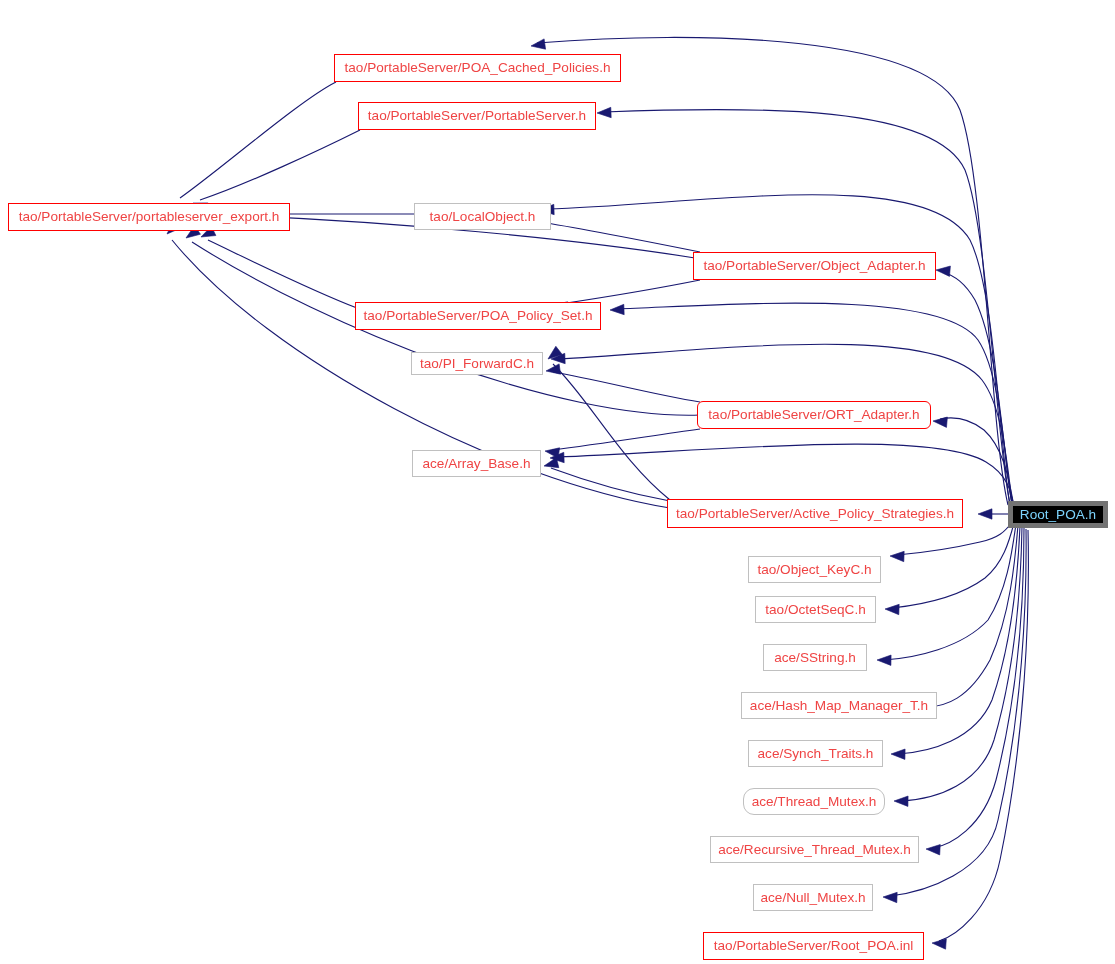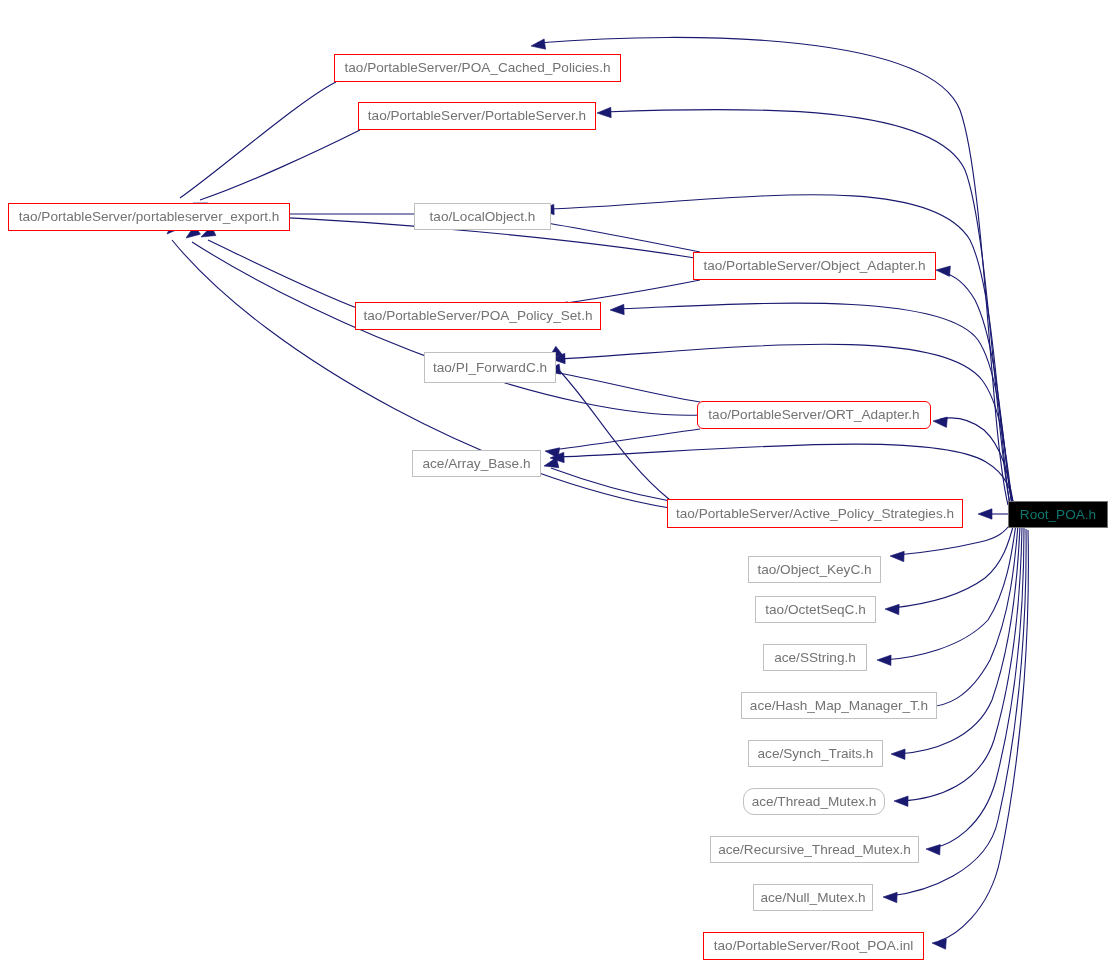--- a/index.html
+++ b/index.html
@@ -12,25 +12,25 @@
   svg.edges{position:absolute;left:0;top:0;width:1115px;height:964px;}
   .node{
     position:absolute;
     box-sizing:border-box;
     display:flex;align-items:center;justify-content:center;
     white-space:nowrap;
     font-size:13.6px;
     line-height:1;
     letter-spacing:0px;
     background:#ffffff;
-    color:#737373;
+    color:#ef4444;
     border:1px solid #c0c0c0;
   }
   .node.red{border:1px solid #ff0000;}
-  .node.focus{background:#000000;color:#0f766e;border:1px solid #737373;}
+  .node.focus{background:#000000;color:#7dd3fc;border:5px solid #737373;}
   .edge-path{fill:none;stroke:#191970;stroke-width:1.1;}
   .arrow-head{fill:#191970;stroke:#191970;stroke-width:0.6;}
 </style>
 </head>
 <body>
 
 <div id="graph">
   <svg class="edges" viewBox="0 0 1115 964" xmlns="http://www.w3.org/2000/svg">
       <g>
         <path class="edge-path" d="M1008,505 C990,430 985,180 960,110 C930,35 700,30 537,43"></path>
@@ -169,21 +169,21 @@
       </div>
       <div class="node " style="left: 414px; top: 203px; width: 137px; height: 27px; text-align: right;">
         <span>tao/LocalObject.h</span>
       </div>
       <div class="node red" style="left: 693px; top: 252px; width: 243px; height: 28px;">
         <span>tao/PortableServer/Object_Adapter.h</span>
       </div>
       <div class="node red" style="left: 355px; top: 302px; width: 246px; height: 28px;">
         <span>tao/PortableServer/POA_Policy_Set.h</span>
       </div>
-      <div class="node " style="left: 424px; top: 352px; width: 132px; height: 31px;">
+      <div class="node " style="left: 411px; top: 352px; width: 132px; height: 23px;">
         <span>tao/PI_ForwardC.h</span>
       </div>
       <div class="node red" style="left: 697px; top: 401px; width: 234px; height: 28px; border-radius: 6px;">
         <span>tao/PortableServer/ORT_Adapter.h</span>
       </div>
       <div class="node " style="left: 412px; top: 450px; width: 129px; height: 27px;">
         <span>ace/Array_Base.h</span>
       </div>
       <div class="node red" style="left: 667px; top: 499px; width: 296px; height: 29px;">
         <span>tao/PortableServer/Active_Policy_Strategies.h</span>

